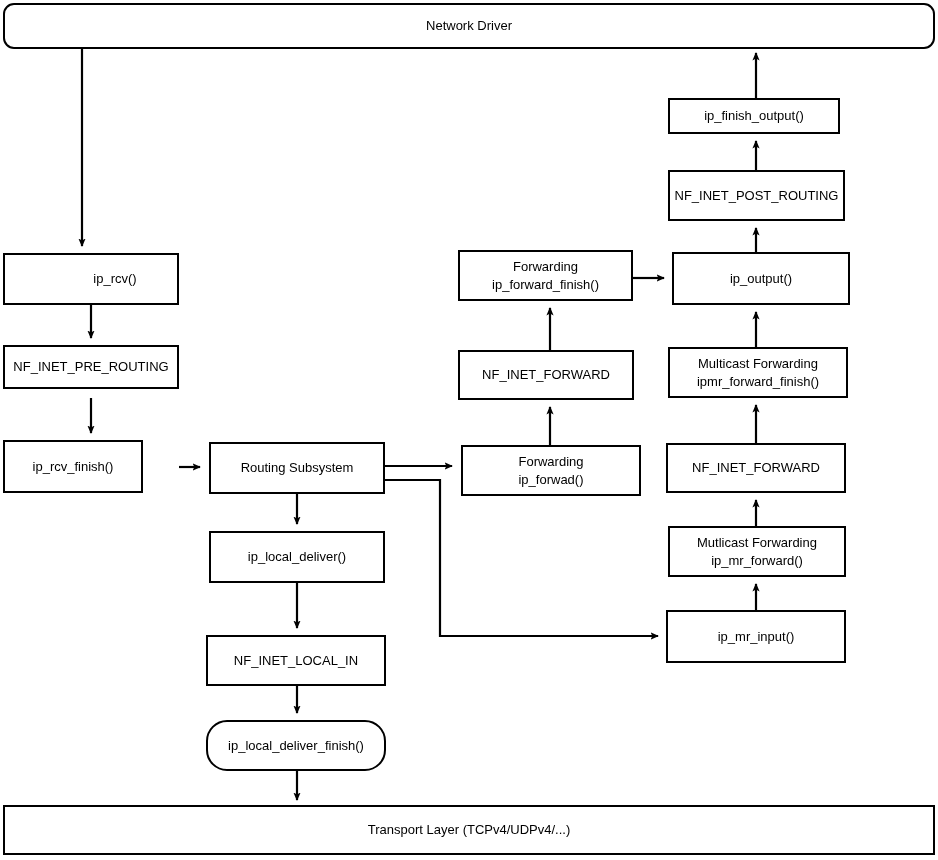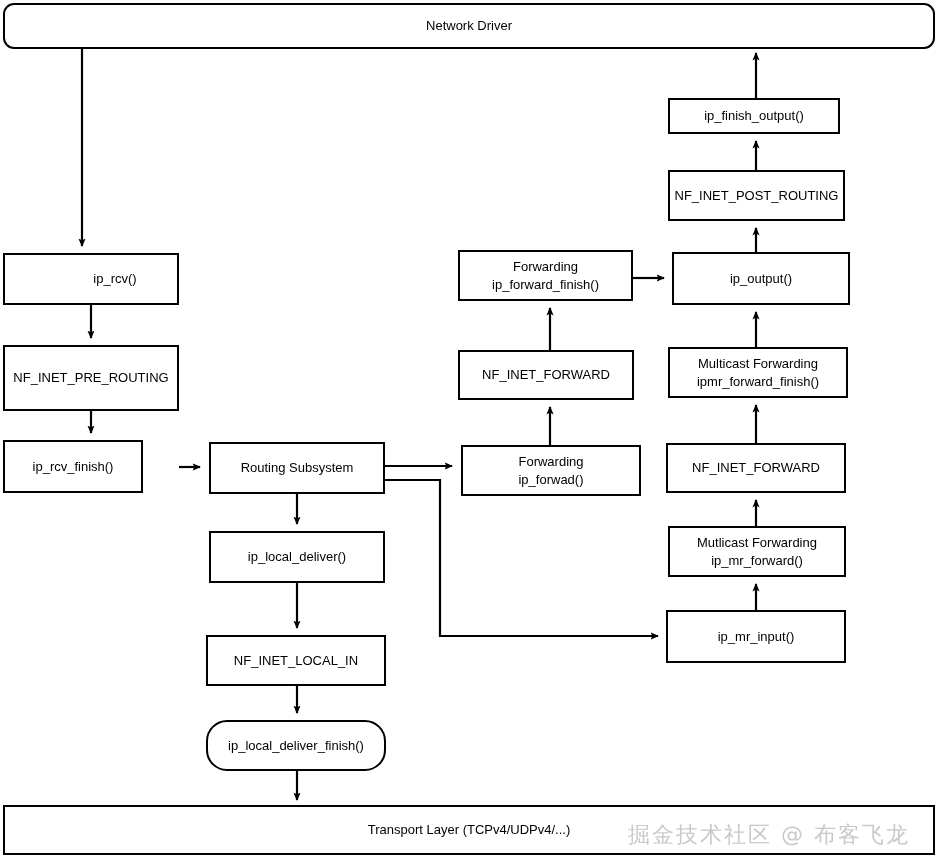--- a/index.html
+++ b/index.html
@@ -85,21 +85,21 @@
         <polyline points="756,347 756,312" fill="none" stroke="#000000" stroke-width="2.2" marker-end="url(#arrow-head)"></polyline>
         <polyline points="756,252 756,228" fill="none" stroke="#000000" stroke-width="2.2" marker-end="url(#arrow-head)"></polyline>
         <polyline points="756,170 756,141" fill="none" stroke="#000000" stroke-width="2.2" marker-end="url(#arrow-head)"></polyline>
         <polyline points="756,98 756,53" fill="none" stroke="#000000" stroke-width="2.2" marker-end="url(#arrow-head)"></polyline>
       </g>
   </svg>
 
   <div id="node-layer">
       <div class="node bar" style="left: 3px; top: 3px; width: 932px; height: 46px; border-radius: 11px;">Network Driver</div>
       <div class="node" style="left: 3px; top: 253px; width: 176px; height: 52px; padding-left: 48px;">ip_rcv()</div>
-      <div class="node" style="left: 3px; top: 345px; width: 176px; height: 66px;">NF_INET_PRE_ROUTING</div>
+      <div class="node" style="left: 3px; top: 345px; width: 176px; height: 44px;">NF_INET_PRE_ROUTING</div>
       <div class="node" style="left: 3px; top: 440px; width: 140px; height: 53px;">ip_rcv_finish()</div>
       <div class="node" style="left: 209px; top: 442px; width: 176px; height: 52px;">Routing Subsystem</div>
       <div class="node" style="left: 209px; top: 531px; width: 176px; height: 52px;">ip_local_deliver()</div>
       <div class="node" style="left: 206px; top: 635px; width: 180px; height: 51px;">NF_INET_LOCAL_IN</div>
       <div class="node" style="left: 206px; top: 720px; width: 180px; height: 51px; border-radius: 21px;">ip_local_deliver_finish()</div>
       <div class="node" style="left: 458px; top: 250px; width: 175px; height: 51px;">Forwarding
 ip_forward_finish()</div>
       <div class="node" style="left: 458px; top: 350px; width: 176px; height: 50px;">NF_INET_FORWARD</div>
       <div class="node" style="left: 461px; top: 445px; width: 180px; height: 51px;">Forwarding
 ip_forwad()</div>
@@ -108,14 +108,13 @@
       <div class="node" style="left: 672px; top: 252px; width: 178px; height: 53px;">ip_output()</div>
       <div class="node" style="left: 668px; top: 347px; width: 180px; height: 51px;">Multicast Forwarding
 ipmr_forward_finish()</div>
       <div class="node" style="left: 666px; top: 443px; width: 180px; height: 50px;">NF_INET_FORWARD</div>
       <div class="node" style="left: 668px; top: 526px; width: 178px; height: 51px;">Mutlicast Forwarding
 ip_mr_forward()</div>
       <div class="node" style="left: 666px; top: 610px; width: 180px; height: 53px;">ip_mr_input()</div>
       <div class="node bar" style="left: 3px; top: 805px; width: 932px; height: 50px;">Transport Layer (TCPv4/UDPv4/...)</div>
     </div>
 
-  <div class="watermark" style="left:628px; top:820px;">掘金技术社区 @ 布客飞龙</div>
 </div>
 
 </body></html>

